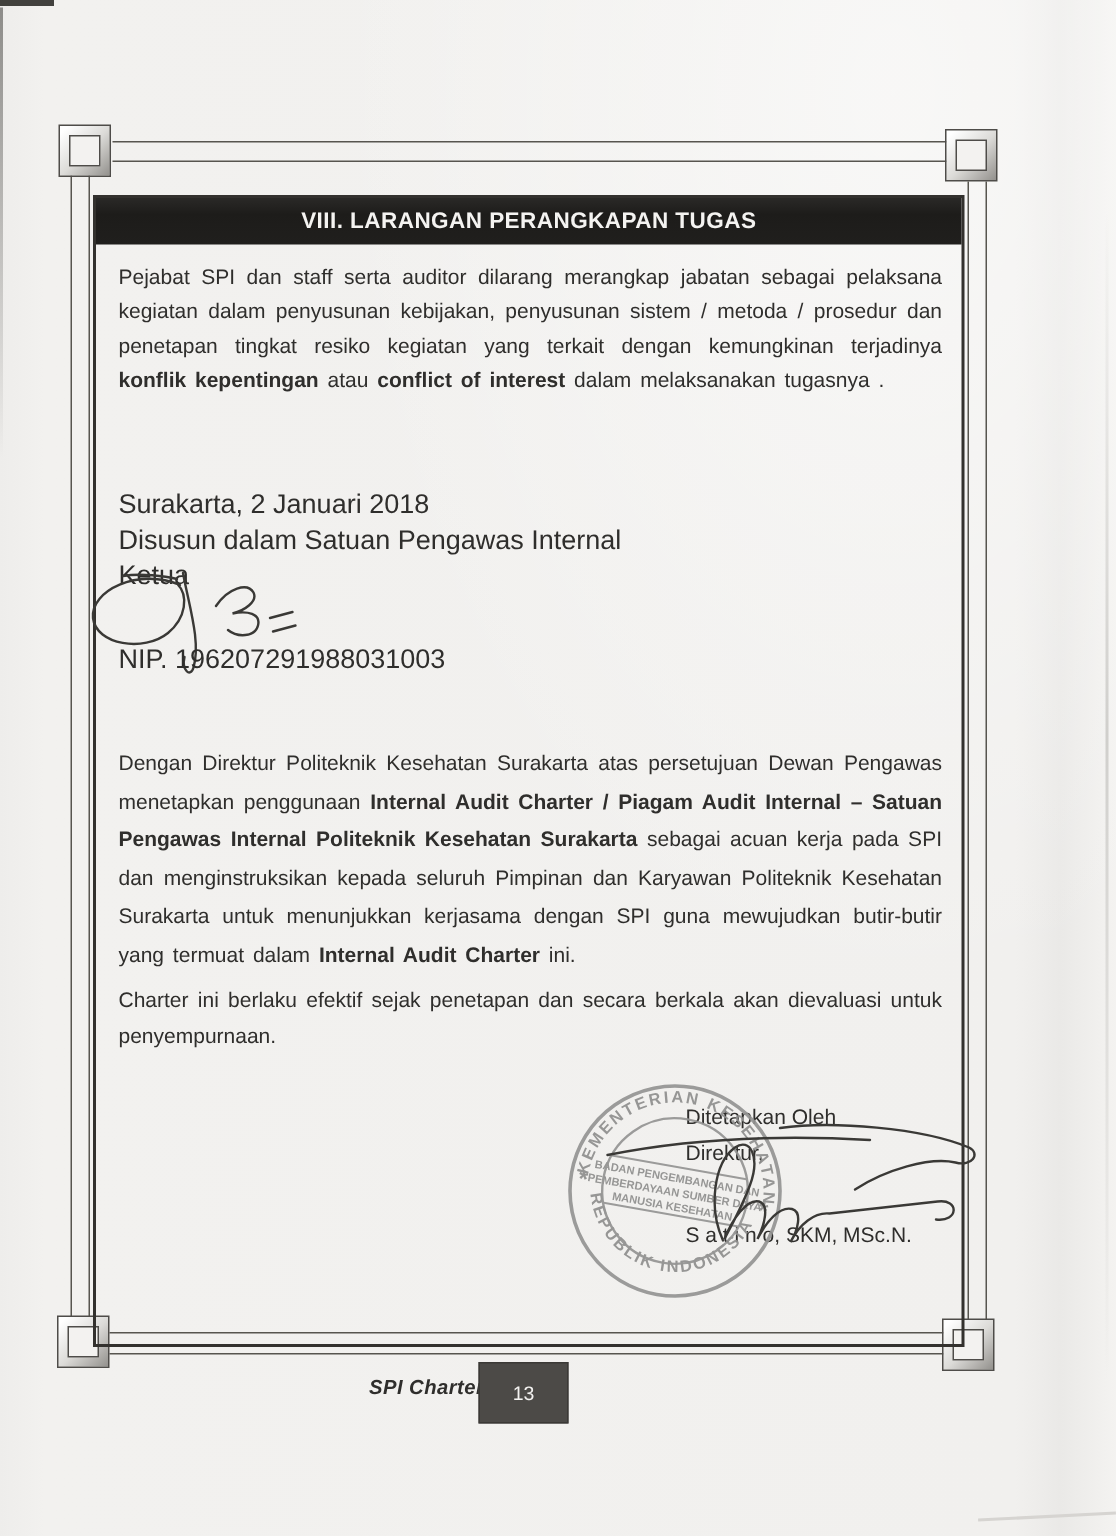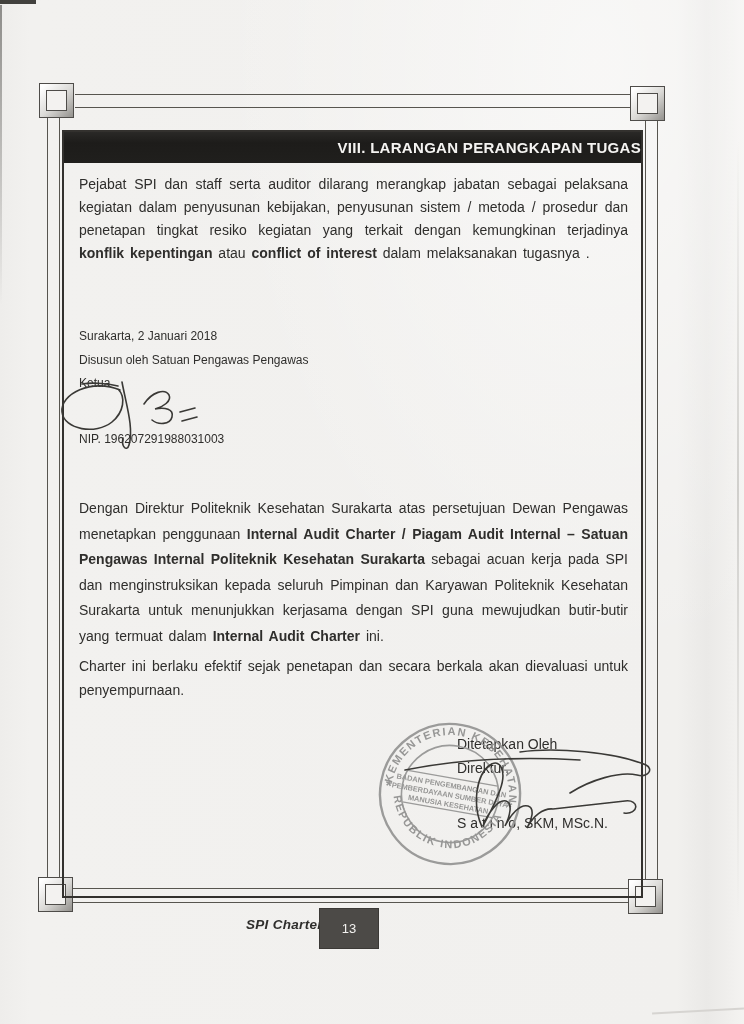--- a/index.html
+++ b/index.html
@@ -29,26 +29,26 @@
   .corner-inner{position:absolute;inset:6px;border:1px solid #4e4c49;background:#f3f2f0;}
   .rail{position:absolute;box-sizing:border-box;border:0 solid #57554f;}
   .rail-h{border-top-width:1.5px;border-bottom-width:1.5px;}
   .rail-v{border-left-width:1.5px;border-right-width:1.5px;}
   
   .content-box{position:absolute;left:62px;top:130px;width:581px;height:768px;
     border:2px solid #33312e;box-sizing:border-box;background:transparent;}
   .bar{position:absolute;left:0;right:0;height:31px;
     background:linear-gradient(180deg,#2a2927,#1d1c1a 35%,#201f1d);
     color:#f4f3f1;font-weight:bold;font-size:15px;letter-spacing:.3px;
-    display:flex;align-items:center;justify-content:flex-end;}
+    display:flex;align-items:center;justify-content:center;}
   .para{position:absolute;left:15px;width:549px;font-size:14px;text-align:justify;
     word-spacing:2px;color:#2f2e2c;}
   .b{font-weight:bold;}
   .i{}
-  .meta{position:absolute;left:15px;font-size:12px;line-height:23.5px;}
+  .meta{position:absolute;left:15px;font-size:18px;line-height:23.5px;}
   .sig-svg{position:absolute;}
   .sig-path{fill:none;stroke:#3a3936;stroke-width:1.6;stroke-linecap:round;}
   .approval{position:absolute;font-size:14px;line-height:24px;}
   
   .footer-title{position:absolute;left:246px;top:917px;font-size:13.5px;font-weight:bold;
     font-style:italic;color:#2f2e2c;letter-spacing:.3px;}
   .page-num-box{position:absolute;left:319px;top:908px;width:58px;height:39px;
     background:#4c4a47;border:1px solid #3b3936;display:flex;align-items:center;
     justify-content:center;color:#f3f2f0;font-size:13px;}
   .seal-svg{position:absolute;left:374px;top:718px;width:152px;height:152px;opacity:.92;}
@@ -86,21 +86,21 @@
 
     <div class="bar" style="top:0;">
       <span>VIII. LARANGAN PERANGKAPAN TUGAS</span>
     </div>
 
     <div class="para" style="top:41px;line-height:23px;"><span>Pejabat SPI dan staff serta auditor dilarang merangkap jabatan sebagai pelaksana kegiatan dalam penyusunan kebijakan, penyusunan sistem / metoda / prosedur dan penetapan tingkat resiko kegiatan yang terkait dengan kemungkinan terjadinya </span><span class="b">konflik kepentingan</span><span> atau </span><span class="b i">conflict of interest</span><span> dalam melaksanakan tugasnya .</span></div>
 
 
     <div class="meta" style="top:193px;">
       <div>Surakarta, 2 Januari 2018</div>
-      <div>Disusun oleh Satuan Pengawas Pengawas</div>
+      <div>Disusun dalam Satuan Pengawas Internal</div>
       <div>Ketua</div>
     </div>
 
     <svg class="sig-svg" style="left:-12px;top:240px;" width="190" height="90" viewBox="0 0 190 90">
       <path class="sig-path" d="M30,12 C42,10 58,12 66,14"></path>
       <path class="sig-path" d="M68,18 C40,6 8,22 10,40 C12,58 44,63 60,50 C72,40 74,25 66,17"></path>
       <path class="sig-path" d="M70,10 C74,32 82,56 77,73 C75,80 69,75 71,66"></path>
       <path class="sig-path" d="M92,32 C100,20 113,16 117,23 C120,29 111,35 103,37 C113,35 122,37 120,45 C118,53 106,53 100,48"></path>
       <path class="sig-path" d="M128,40 L143,36 M130,49 L145,45"></path>
     </svg>

